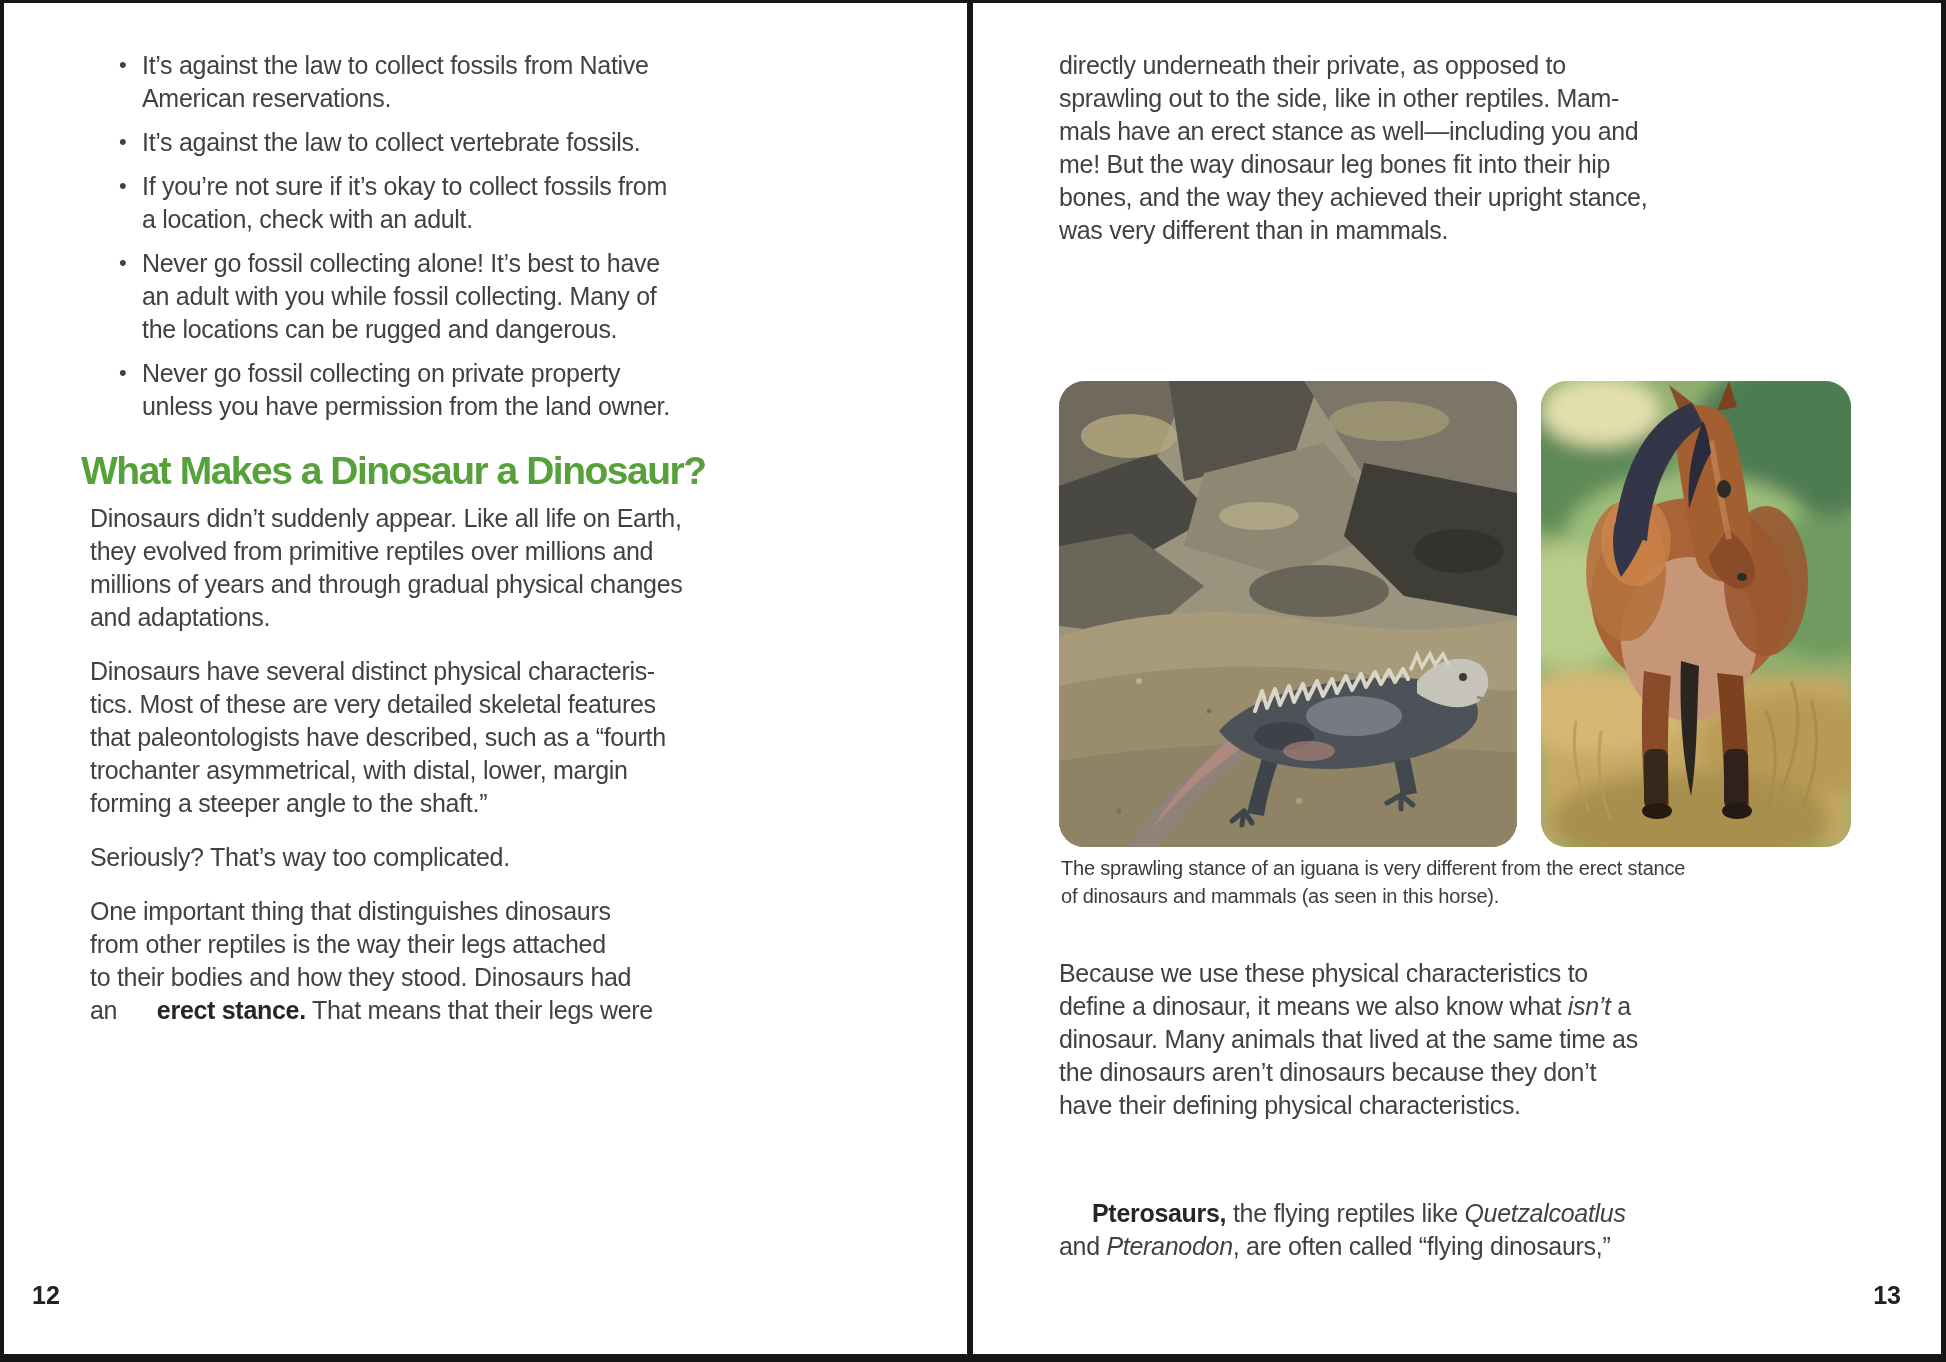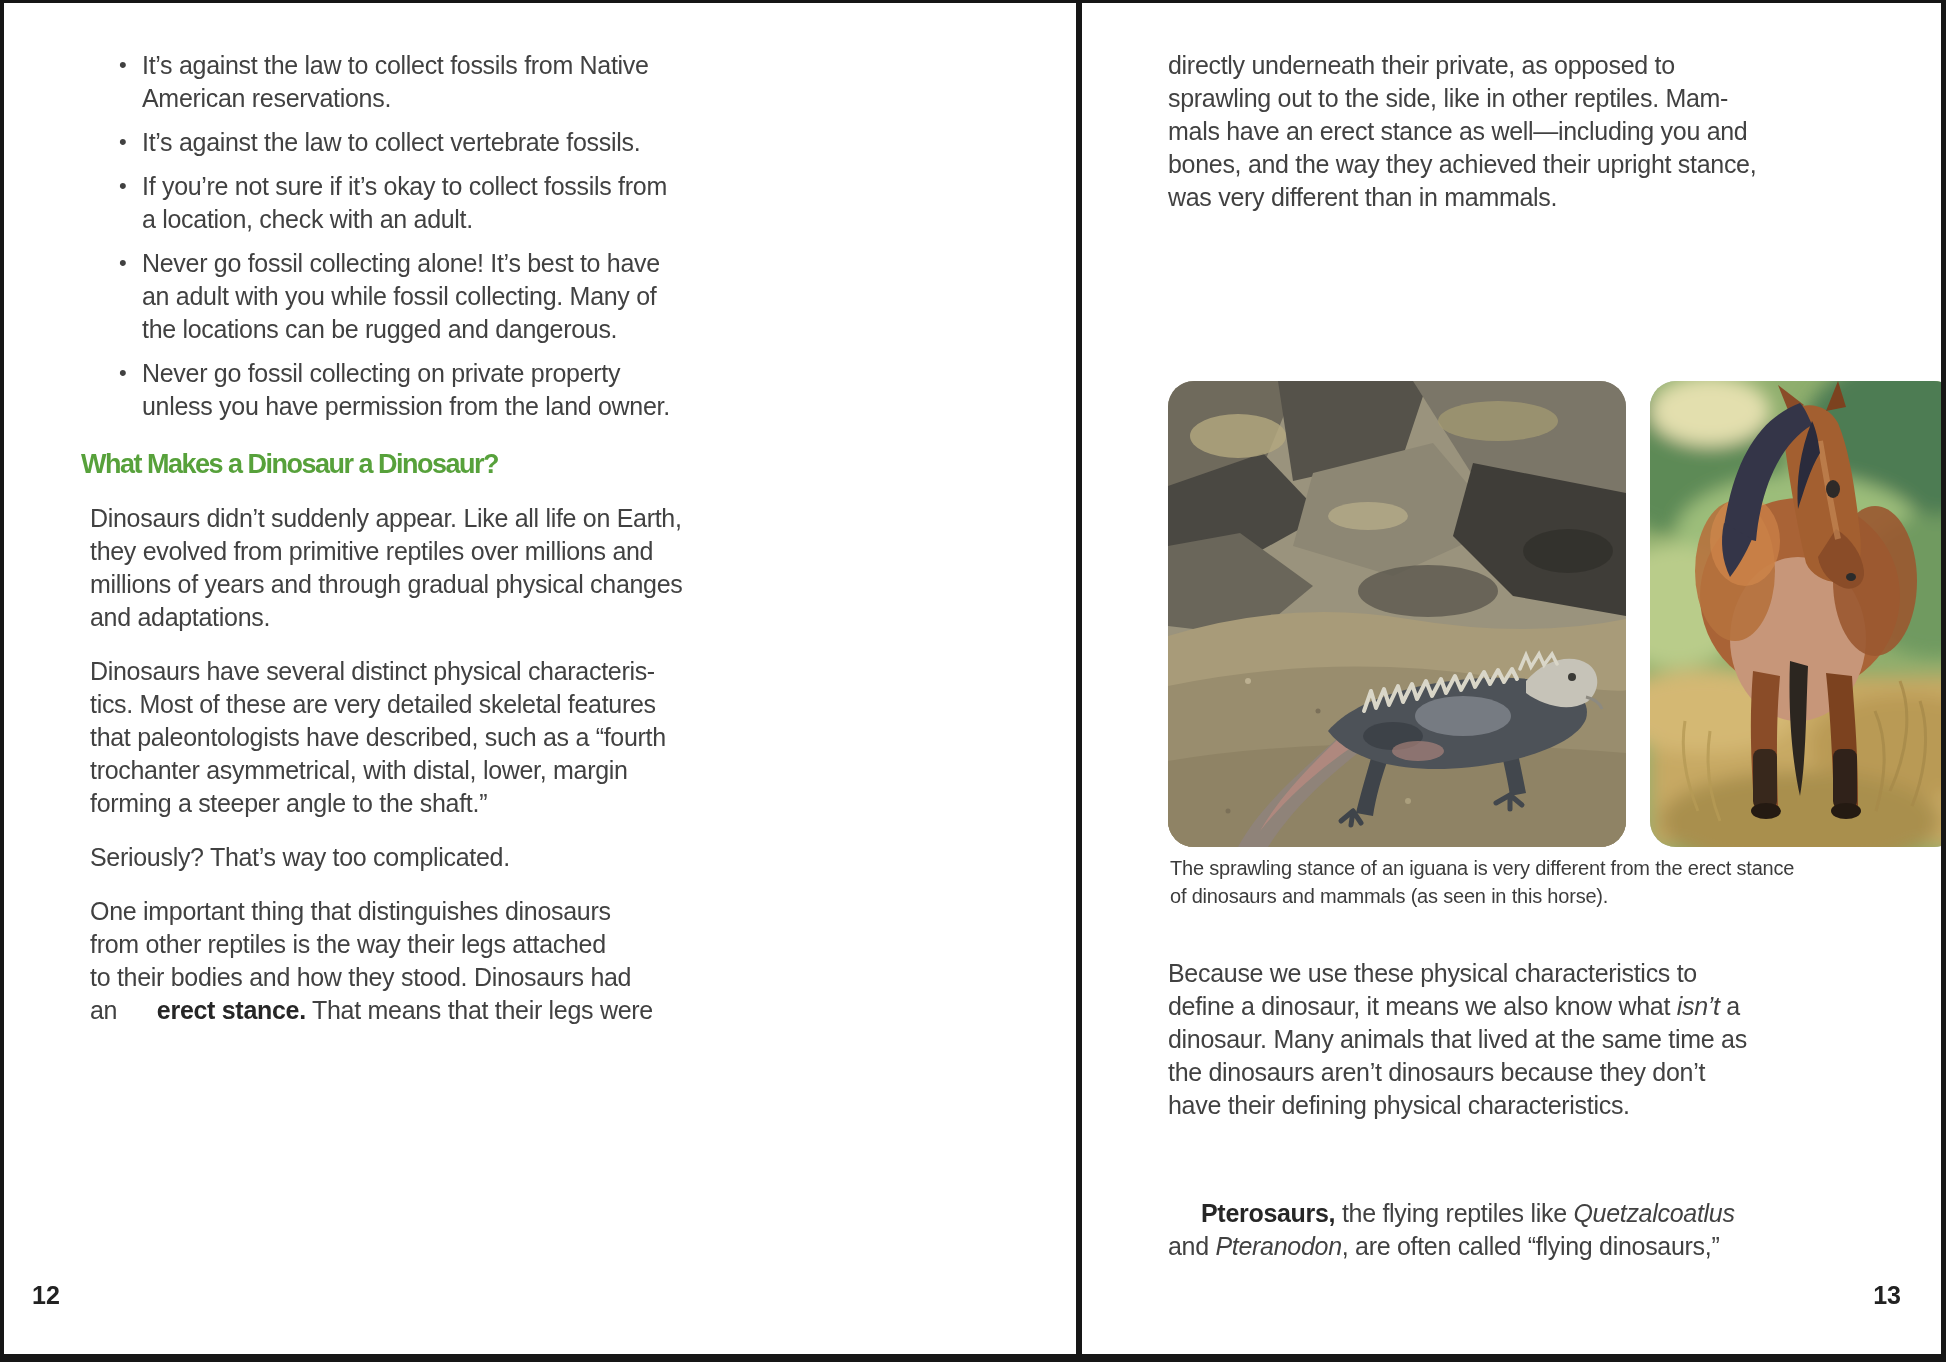--- a/index.html
+++ b/index.html
@@ -7,38 +7,38 @@
     width:1946px;height:1362px;background:#ffffff;
     font-family:"Liberation Sans","DejaVu Sans",sans-serif;
     color:#404040;-webkit-font-smoothing:antialiased;
   }
   .spread{
     position:relative;width:1946px;height:1362px;box-sizing:border-box;
     border-style:solid;border-color:#161616;border-width:3px 5px 8px 4px;
     display:flex;background:#fff;overflow:hidden;
   }
   .page{position:relative;height:100%;}
-  .page.left{width:1072px;flex:none;}
+  .page.left{width:963px;flex:none;}
   .divider{width:6px;background:#161616;height:100%;flex:none;}
   .page.right{flex:1;}
 
   
   .bodytext{font-size:25px;line-height:33px;letter-spacing:-0.3px;color:#414141;}
   .line{white-space:nowrap;}
   .para{margin:0 0 21px 0;}
   .b{font-weight:700;color:#262626;margin-left:33px;}
   .i{font-style:italic;}
 
   .bullets{position:absolute;top:46px;left:113px;margin:0;padding:0;list-style:none;}
   .bullets li{position:relative;padding-left:25px;margin-bottom:11px;}
   .bullets li::before{content:"\2022";position:absolute;left:2px;top:-1px;font-size:22px;color:#414141;}
 
   .heading{
     position:absolute;top:446px;left:77px;margin:0;white-space:nowrap;
-    font-size:27px;font-weight:800;letter-spacing:-1.5px;color:#57a13b;
+    font-size:39px;font-weight:800;letter-spacing:-1.5px;color:#57a13b;
   }
 
   .l-paras{position:absolute;top:499px;left:86px;}
 
   .r-top{position:absolute;top:46px;left:86px;}
   .photo-row{position:absolute;top:378px;left:86px;display:flex;gap:24px;}
   .photo{margin:0;border-radius:26px;overflow:hidden;background:#ddd;}
   .photo.iguana{width:458px;height:466px;}
   .photo.horse{width:310px;height:466px;}
   .photo svg{display:block;width:100%;height:100%;}
@@ -113,20 +113,21 @@
   </div>
 
   <div class="divider"></div>
 
   <div class="page right">
     <div class="r-top bodytext">
         <div class="para">
           <div class="line"><span>directly underneath their private, as opposed to</span></div>
           <div class="line"><span>sprawling out to the side, like in other reptiles. Mam-</span></div>
           <div class="line"><span>mals have an erect stance as well—including you and</span></div>
+          <div class="line"><span>me! But the way dinosaur leg bones fit into their hip</span></div>
           <div class="line"><span>bones, and the way they achieved their upright stance,</span></div>
           <div class="line"><span>was very different than in mammals.</span></div>
         </div>
       </div>
 
     <div class="photo-row">
 
       <figure class="photo iguana">
         <svg viewBox="0 0 458 466" preserveAspectRatio="none">
           <rect width="458" height="466" fill="#9a937d"></rect>

